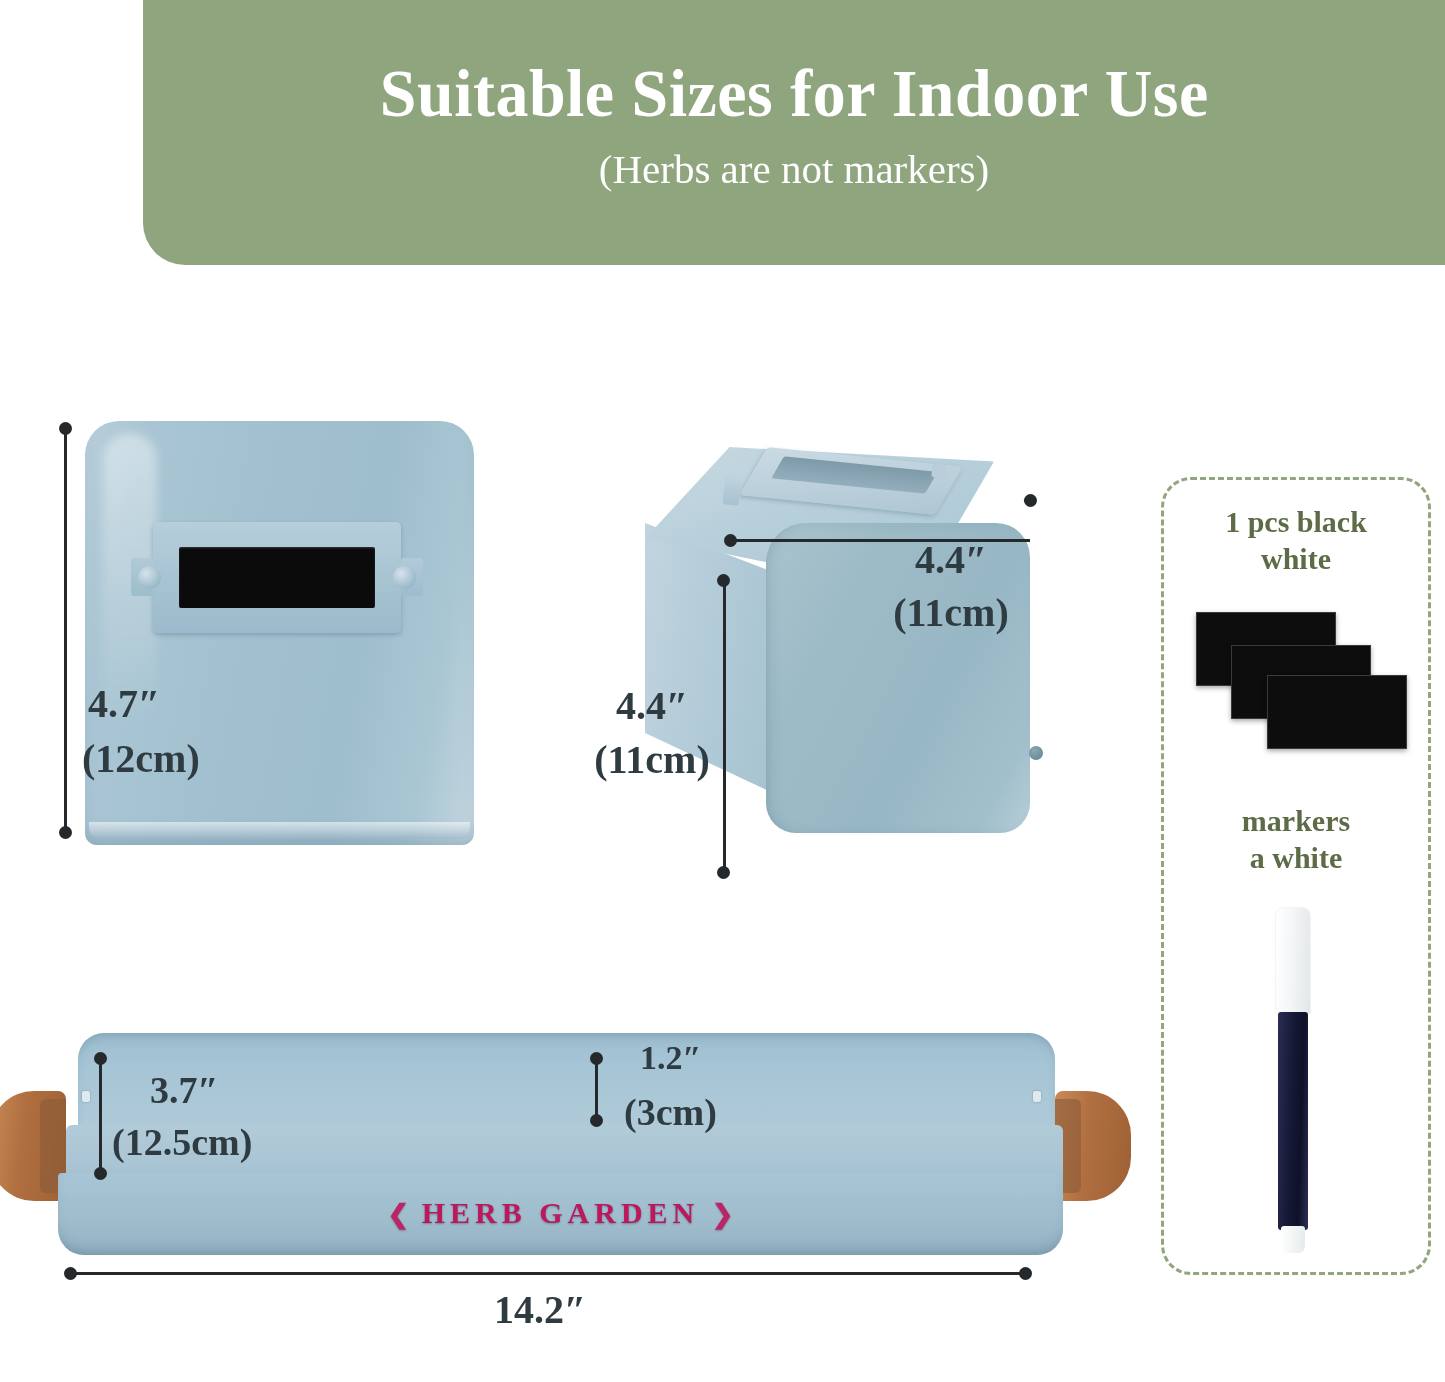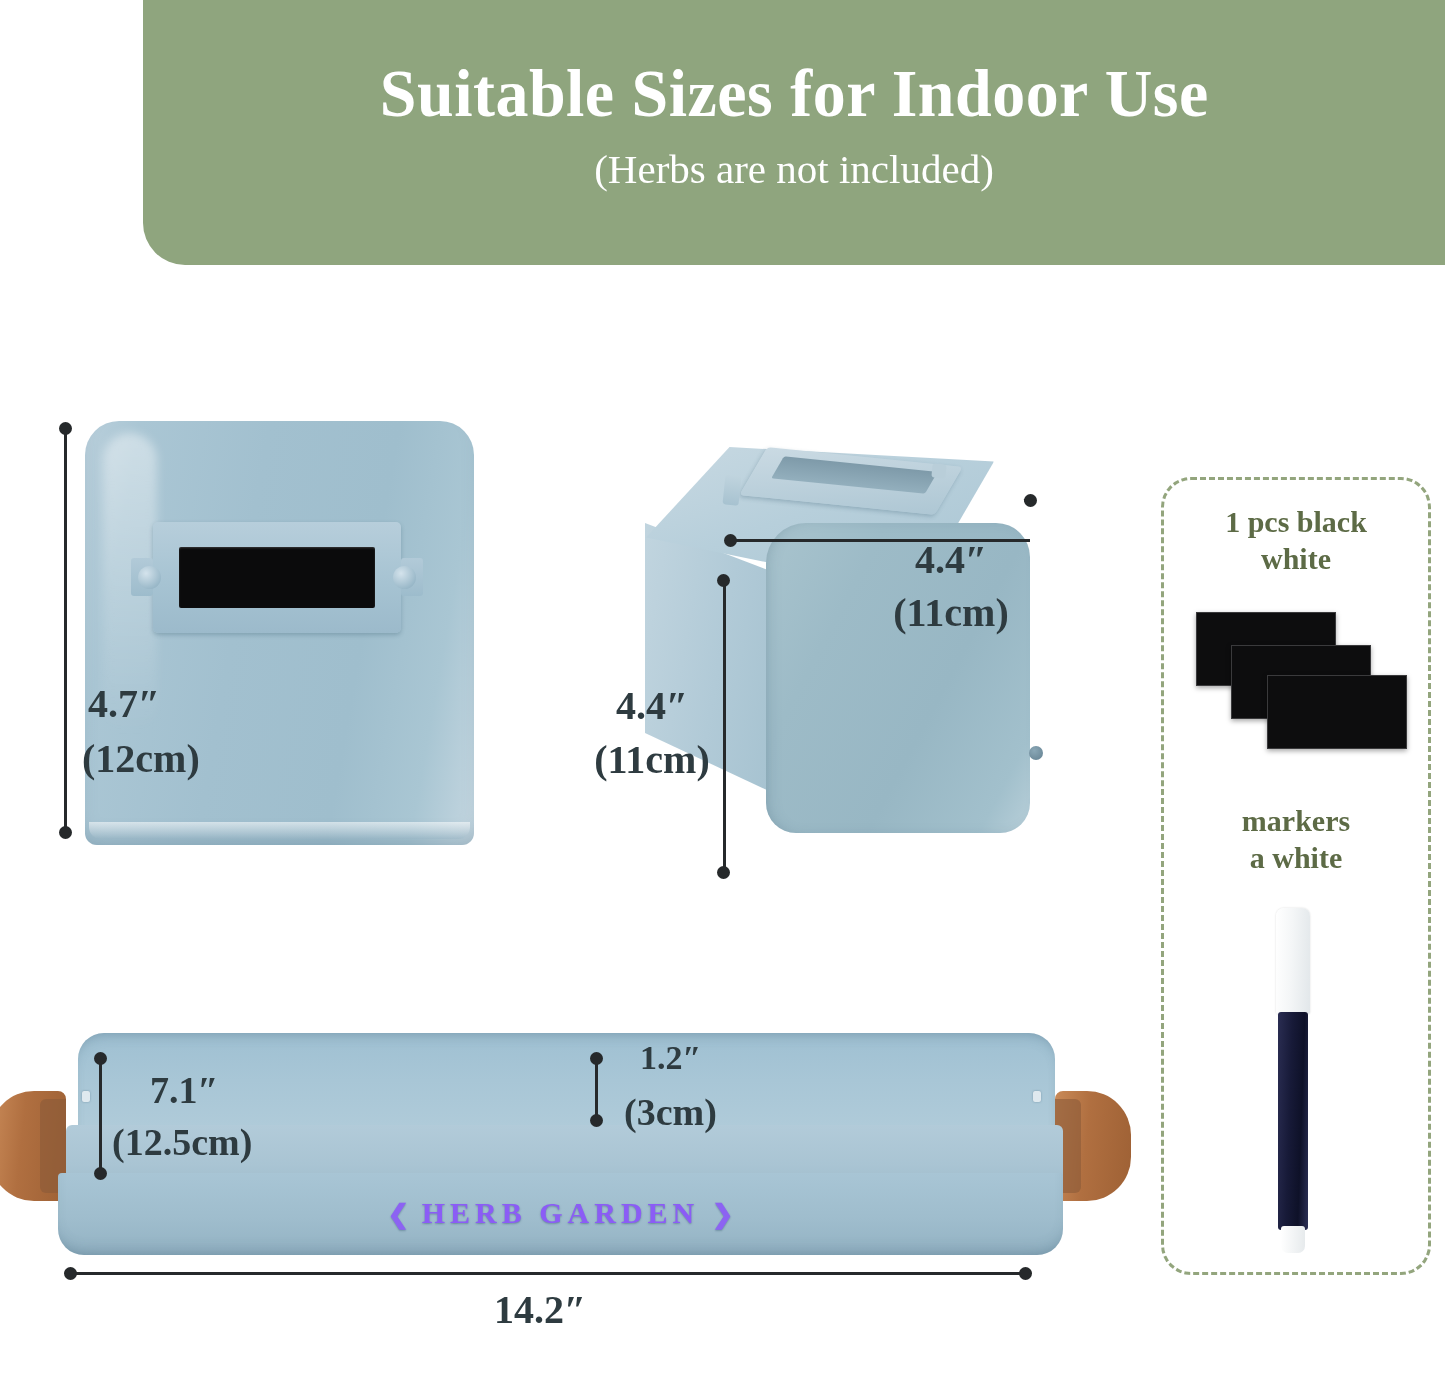--- a/index.html
+++ b/index.html
@@ -190,21 +190,21 @@
   }
   .tray .front-wall {
     position: absolute; left: 0; top: 140px; right: 0; height: 82px;
     background: linear-gradient(180deg,#a8c5d5 0%, #9fbdcd 55%, #93b2c3 100%);
     border-radius: 4px 4px 26px 26px;
     box-shadow: inset 0 -10px 16px -10px rgba(55,90,112,.45);
   }
   .tray .brand {
     position: absolute; left: 0; right: 0; top: 163px;
     text-align: center;
-    color: #8b5cf6;
+    color: #be185d;
     font-size: 30px;
     font-weight: 600;
     letter-spacing: 5px;
     text-shadow: 0 1px 2px rgba(60,95,115,.55);
     white-space: nowrap;
   }
   .tray .brand .orn { font-size: 26px; letter-spacing: 0; opacity: .92; }
   .handle {
     position: absolute; top: 58px;
     width: 76px; height: 110px;
@@ -273,21 +273,21 @@
     border-radius: 3px 3px 7px 7px;
   }
 </style>
 </head>
 <body>
 
 <div id="stage">
 
   <div class="banner">
     <div class="banner-title">Suitable Sizes for Indoor Use</div>
-    <div class="banner-subtitle">(Herbs are not included)</div>
+    <div class="banner-subtitle">(Herbs are not markers)</div>
   </div>
 
   <div class="planter-a">
     <div class="body"></div>
     <div class="gloss"></div>
     <div class="rim"></div>
     <div class="holder">
       <div class="tab l"></div>
       <div class="tab r"></div>
       <div class="rivet l"></div>
@@ -343,21 +343,21 @@
     <div class="brand">
       <span class="orn">❮</span>
       <span>HERB GARDEN</span>
       <span class="orn">❯</span>
     </div>
   </div>
 
   <div class="dim-line-v" style="left:99px; top:1058px; height:115px;"></div>
   <div class="dot" style="left:94px; top:1052px;"></div>
   <div class="dot" style="left:94px; top:1167px;"></div>
-  <div class="dim-label" style="left:150px; top:1068px; font-size:38px; text-align:left;">7.1″</div>
+  <div class="dim-label" style="left:150px; top:1068px; font-size:38px; text-align:left;">3.7″</div>
   <div class="dim-label" style="left:112px; top:1120px; font-size:38px; text-align:left;">(12.5cm)</div>
 
   <div class="dim-line-v" style="left:595px; top:1058px; height:62px;"></div>
   <div class="dot" style="left:590px; top:1052px;"></div>
   <div class="dot" style="left:590px; top:1114px;"></div>
   <div class="dim-label" style="left:640px; top:1038px; font-size:34px; text-align:right;">1.2″</div>
   <div class="dim-label" style="left:624px; top:1090px; font-size:38px; text-align:left;">(3cm)</div>
 
   <div class="dim-line-h" style="left:70px; top:1272px; width:955px;"></div>
   <div class="dot" style="left:64px; top:1267px;"></div>

